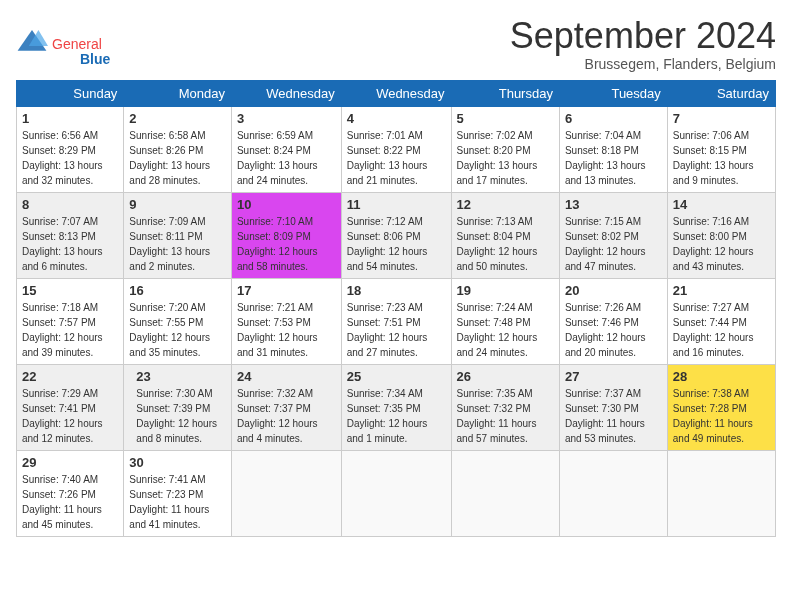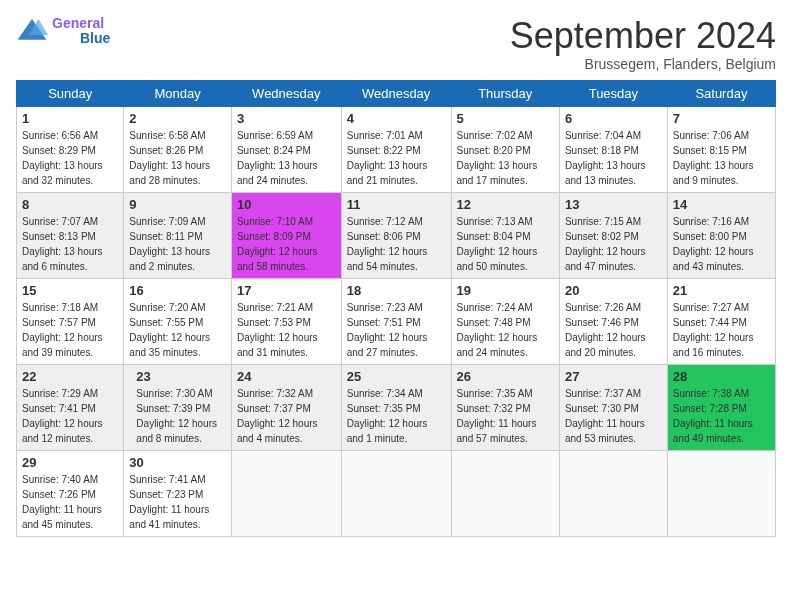--- a/index.html
+++ b/index.html
@@ -21,22 +21,23 @@
       align-items: center;
       gap: 4px;
     }
     .logo-text {
       display: flex;
       flex-direction: column;
       line-height: 1.1;
     }
     .logo-general {
       font-size: 14px;
-      font-weight: bold;
-      color: #8b5cf6;
+      font-weight: normal;
+      color: #ef4444;
+      margin-top: 21px;
     }
     .logo-blue {
       font-size: 14px;
       font-weight: bold;
       color: #1a6bb5;
       padding-left: 28px;
     }
     .logo-icon {
       width: 32px;
       height: 28px;
@@ -54,21 +55,21 @@
       font-size: 14px;
       color: #555;
     }
     .calendar {
       width: 100%;
       border-collapse: collapse;
     }
     .calendar th {
       background: #1a6bb5;
       color: white;
-      text-align: center;
+      text-align: right;
       padding: 5px 6px;
       font-size: 13px;
       font-weight: normal;
       border: 1px solid #1a6bb5;
       margin-top: 41px;
     }
     .calendar td {
       vertical-align: top;
       border: 1px solid #ccc;
       padding: 4px 5px;
@@ -162,21 +163,21 @@
         <td><span class="day-number">20</span><span class="day-info">Sunrise: 7:26 AM<br>Sunset: 7:46 PM<br>Daylight: 12 hours and 20 minutes.</span></td>
         <td><span class="day-number">21</span><span class="day-info">Sunrise: 7:27 AM<br>Sunset: 7:44 PM<br>Daylight: 12 hours and 16 minutes.</span></td>
       </tr>
       <tr style="background-color: rgb(239, 239, 239);">
         <td style="background-color: rgb(239, 239, 239);"><span class="day-number">22</span><span class="day-info">Sunrise: 7:29 AM<br>Sunset: 7:41 PM<br>Daylight: 12 hours and 12 minutes.</span></td>
         <td style="background-color: rgb(239, 239, 239); padding-left: 12px;"><span class="day-number">23</span><span class="day-info">Sunrise: 7:30 AM<br>Sunset: 7:39 PM<br>Daylight: 12 hours and 8 minutes.</span></td>
         <td style="background-color: rgb(239, 239, 239);"><span class="day-number">24</span><span class="day-info">Sunrise: 7:32 AM<br>Sunset: 7:37 PM<br>Daylight: 12 hours and 4 minutes.</span></td>
         <td style="background-color: rgb(239, 239, 239);"><span class="day-number">25</span><span class="day-info">Sunrise: 7:34 AM<br>Sunset: 7:35 PM<br>Daylight: 12 hours and 1 minute.</span></td>
         <td style="background-color: rgb(239, 239, 239);"><span class="day-number">26</span><span class="day-info">Sunrise: 7:35 AM<br>Sunset: 7:32 PM<br>Daylight: 11 hours and 57 minutes.</span></td>
         <td style="background-color: rgb(239, 239, 239);"><span class="day-number">27</span><span class="day-info">Sunrise: 7:37 AM<br>Sunset: 7:30 PM<br>Daylight: 11 hours and 53 minutes.</span></td>
-        <td style="background-color: #22c55e;"><span class="day-number">28</span><span class="day-info">Sunrise: 7:38 AM<br>Sunset: 7:28 PM<br>Daylight: 11 hours and 49 minutes.</span></td>
+        <td style="background-color: #fde047;"><span class="day-number">28</span><span class="day-info">Sunrise: 7:38 AM<br>Sunset: 7:28 PM<br>Daylight: 11 hours and 49 minutes.</span></td>
       </tr>
       <tr>
         <td><span class="day-number">29</span><span class="day-info">Sunrise: 7:40 AM<br>Sunset: 7:26 PM<br>Daylight: 11 hours and 45 minutes.</span></td>
         <td><span class="day-number">30</span><span class="day-info">Sunrise: 7:41 AM<br>Sunset: 7:23 PM<br>Daylight: 11 hours and 41 minutes.</span></td>
         <td class="empty-cell" style="background-color: rgb(245, 245, 245);"></td>
         <td class="empty-cell" style="background-color: rgb(245, 245, 245);"></td>
         <td class="empty-cell" style="background-color: rgb(245, 245, 245);"></td>
         <td class="empty-cell" style="background-color: rgb(245, 245, 245);"></td>
         <td class="empty-cell" style="background-color: rgb(245, 245, 245);"></td>
       </tr>

